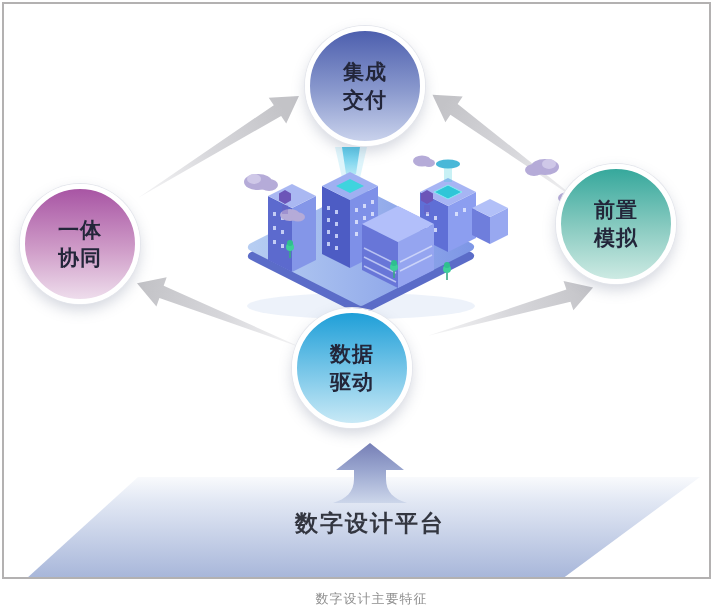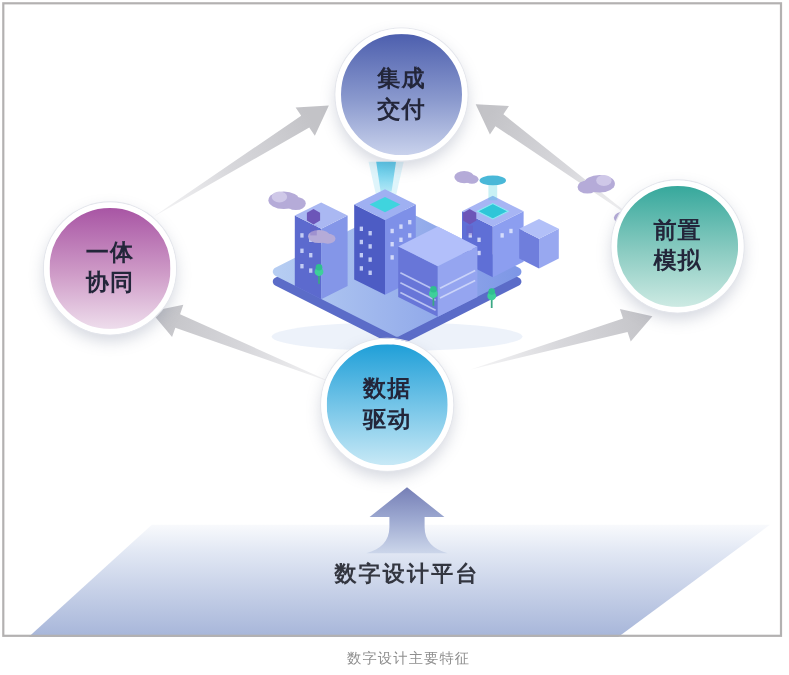--- a/index.html
+++ b/index.html
@@ -15,26 +15,26 @@
   }
   .node{
     position:absolute;width:120px;height:120px;border-radius:50%;
     border:5px solid #ffffff;box-sizing:border-box;z-index:3;
     display:flex;align-items:center;justify-content:center;text-align:left;
     box-shadow:0 0 0 1px #e4e6ec, 0 6px 14px rgba(120,130,155,.32);
     font-weight:bold;font-size:21px;line-height:1.35;color:#23263a;
     white-space:pre-line;letter-spacing:1px;
   }
   .node-top   {left:305px;top:26px; background:linear-gradient(180deg,#4d5fae 0%,#8b9ace 55%,#c9d2ec 100%);}
-  .node-left  {left:40px; top:184px;background:linear-gradient(180deg,#a855a4 0%,#cf9cc8 55%,#eeddec 100%);}
+  .node-left  {left:20px; top:184px;background:linear-gradient(180deg,#a855a4 0%,#cf9cc8 55%,#eeddec 100%);}
   .node-right {left:556px;top:164px;background:linear-gradient(180deg,#36a89c 0%,#8cccc2 55%,#cdeae3 100%);}
   .node-bottom{left:292px;top:308px;background:linear-gradient(180deg,#1f9fd8 0%,#7cc8e9 55%,#c8e9f6 100%);}
   .platform-label{
     position:absolute;left:205px;top:508px;width:330px;z-index:3;
-    text-align:center;font-weight:bold;font-size:20px;color:#333640;
+    text-align:center;font-weight:bold;font-size:23px;color:#333640;
     letter-spacing:2px;
   }
   .caption{
     position:absolute;left:13px;top:590px;width:717px;z-index:2;
     text-align:center;font-size:13px;color:#8f8f8f;letter-spacing:1px;
   }
 </style>
 </head>
 <body>
 

